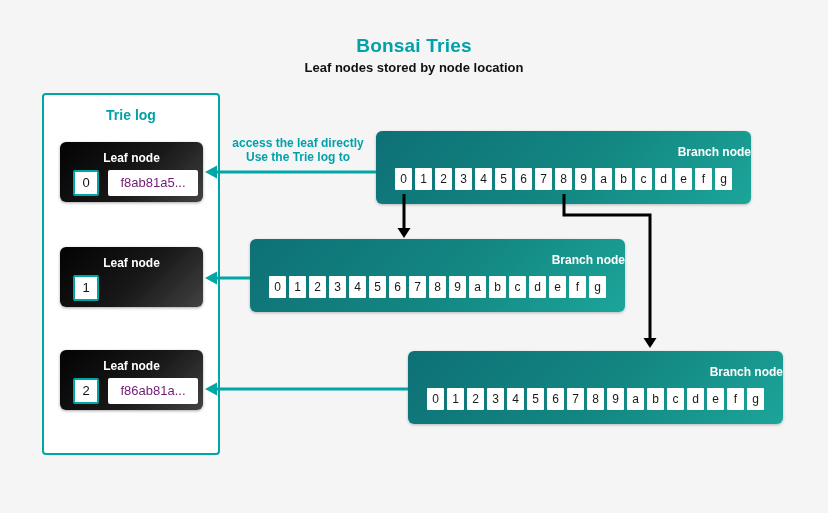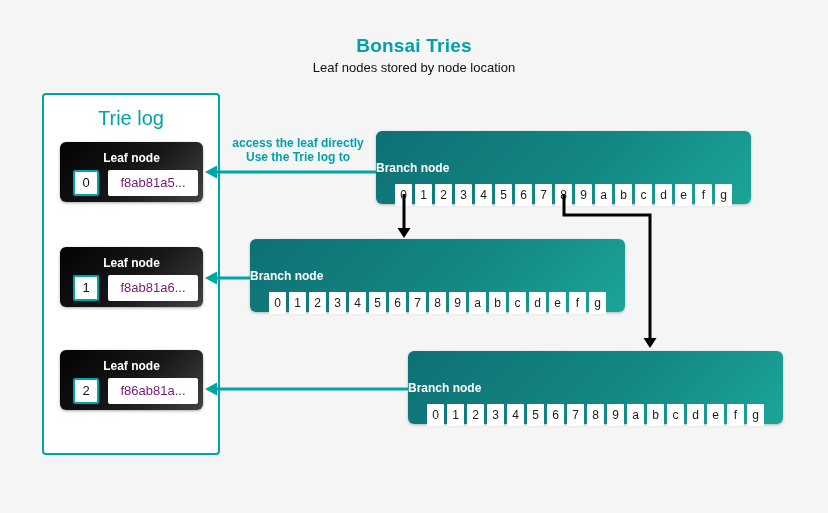--- a/index.html
+++ b/index.html
@@ -10,33 +10,33 @@
     position: relative;
     width: 828px;
     height: 513px;
     background: #F5F5F6;
     overflow: hidden;
   }
 
   
   .header { position: absolute; top: 35px; left: 0; width: 100%; text-align: center; }
   .title { font-size: 19px; font-weight: bold; color: #00A2A8; letter-spacing: .2px; }
-  .subtitle { font-size: 13px; font-weight: normal; color: #111; margin-top: 3px; }
+  .subtitle { font-size: 13px; font-weight: bold; color: #111; margin-top: 3px; }
 
   
   .trie-log {
     position: absolute; left: 42px; top: 93px;
     width: 178px; height: 362px;
     background: #ffffff;
     border: 2px solid #00A5A5;
     border-radius: 4px;
   }
   .trie-log-title {
     padding-top: 12px; text-align: center;
-    font-size: 20px; font-weight: normal; color: #00A2A8;
+    font-size: 14px; font-weight: bold; color: #00A2A8;
   }
 
   
   .leaf-card {
     position: absolute; left: 16px; width: 143px; height: 60px;
     border-radius: 6px;
     background: linear-gradient(135deg, #030303 0%, #181818 55%, #424242 100%);
     box-shadow: 0 1px 3px rgba(0,0,0,.35);
   }
   .leaf-0 { top: 47px; }
@@ -61,21 +61,21 @@
   .branch-node {
     position: absolute; width: 375px; height: 73px;
     border-radius: 6px;
     background: linear-gradient(135deg, #0E7076 0%, #138782 55%, #1CA59A 100%);
     box-shadow: 0 1px 3px rgba(0,0,0,.25);
   }
   .bn-1 { left: 376px; top: 131px; }
   .bn-2 { left: 250px; top: 239px; }
   .bn-3 { left: 408px; top: 351px; }
   .branch-title {
-    padding-top: 30px; text-align: left;
+    padding-top: 14px; text-align: right;
     font-size: 12px; font-weight: bold; color: #ffffff;
   }
   .cells { display: flex; justify-content: center; gap: 3px; margin-top: 9px; }
   .cell {
     width: 17px; height: 22px; background: #ffffff; border-radius: 1px;
     text-align: center; line-height: 22px; font-size: 12px; color: #1a1a1a;
   }
 
   
   .annotation {
@@ -105,21 +105,20 @@
       <div class="leaf-row">
         <div class="idx-box">0</div>
         <div class="hash-box">f8ab81a5...</div>
       </div>
     </div>
 
     <div class="leaf-card leaf-1">
       <div class="leaf-title">Leaf node</div>
       <div class="leaf-row">
         <div class="idx-box">1</div>
-        <div class="hash-box">f8ab81a6...</div>
       </div>
     </div>
 
     <div class="leaf-card leaf-2">
       <div class="leaf-title">Leaf node</div>
       <div class="leaf-row">
         <div class="idx-box">2</div>
         <div class="hash-box">f86ab81a...</div>
       </div>
     </div>

